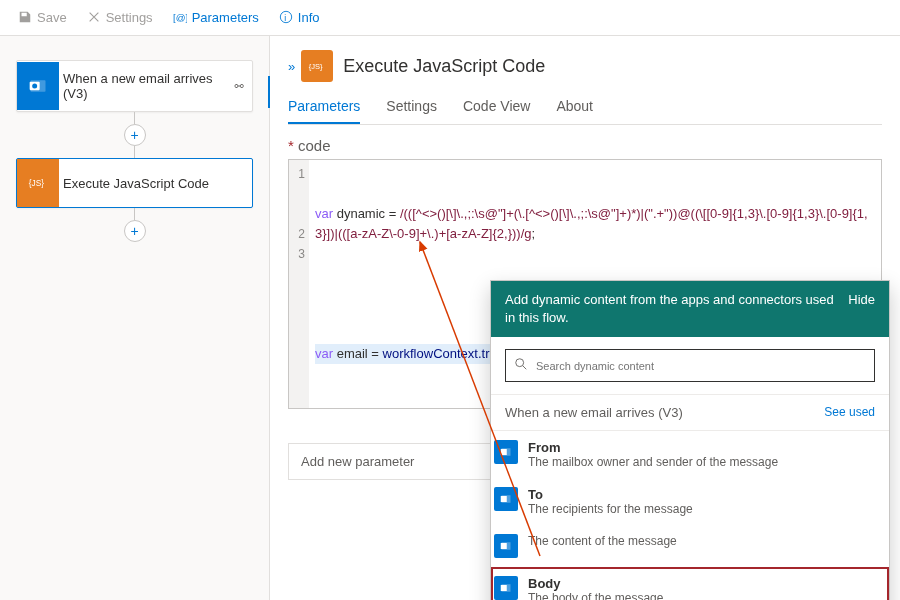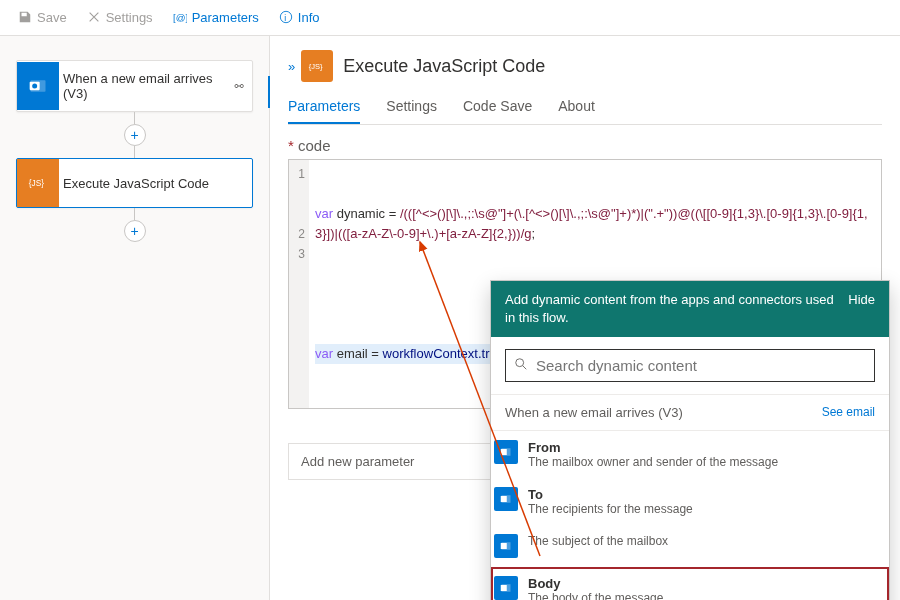--- a/index.html
+++ b/index.html
@@ -48,21 +48,21 @@
 
 .add-row { margin-top:34px; border:1px solid #e1dfdd; padding:10px 12px; display:flex; align-items:center; justify-content:space-between; color:#605e5c; cursor:pointer; font-size:13px; }
 .add-row .cv { font-size:10px; }
 
 
 .dyn { position:absolute; left:490px; top:280px; width:400px; border:1px solid #c8c6c4; box-shadow:0 8px 20px rgba(0,0,0,0.2); background:#fff; }
 .dyn-hdr { background:#0f766e; color:#fff; padding:10px 14px; display:flex; align-items:flex-start; gap:10px; font-size:13px; line-height:1.4; }
 .dyn-hdr .hide { margin-left:auto; cursor:pointer; }
 .dyn-srch { padding:12px 14px; }
 .dyn-srch .box { border:1px solid #323130; display:flex; align-items:center; padding:7px 8px; gap:8px; }
-.dyn-srch input { border:none; outline:none; flex:1; font-size:15px; }
+.dyn-srch input { border:none; outline:none; flex:1; font-size:11px; }
 .dyn-body { max-height:220px; overflow:auto; }
 .dyn-sec { display:flex; justify-content:space-between; padding:10px 14px; color:#605e5c; font-size:13px; border-top:1px solid #edebe9; border-bottom:1px solid #edebe9; }
 .dyn-sec .more { color:#0078d4; cursor:pointer; font-size:12px; }
 .dyn-item { display:flex; gap:10px; padding:9px 3px; cursor:pointer; }
 .dyn-item.sel { outline:2px solid #a4262c; outline-offset:-2px; }
 .dyn-item .ic2 { width:24px; height:24px; background:#0078d4; color:#fff; display:flex; align-items:center; justify-content:center; border-radius:2px; flex-shrink:0; }
 .dyn-item .info .tit { font-weight:600; font-size:13px; }
 .dyn-item .info .sub { color:#605e5c; font-size:12px; }
 
 
@@ -147,21 +147,21 @@
         <svg viewBox="0 0 24 24" width="18" height="18">
             <text x="1" y="16" font-size="10" fill="#fff">{JS}</text>
           </svg>
       </span>
       <span class="panel-title">Execute JavaScript Code</span>
     </div>
 
     <div class="tabs">
       <div class="tab active">Parameters</div>
       <div class="tab">Settings</div>
-      <div class="tab">Code Save</div>
+      <div class="tab">Code View</div>
       <div class="tab">About</div>
     </div>
 
     <div class="fld-lbl">
       <span class="req">*</span> <span>code</span>
     </div>
 
     <div class="editor">
       <div class="gut">1<br>&nbsp;<br>&nbsp;<br>2<br>3</div>
       <div class="code">
@@ -199,21 +199,21 @@
             <circle cx="6.5" cy="6.5" r="4.5" fill="none" stroke="#605e5c"></circle>
             <line x1="10" y1="10" x2="14" y2="14" stroke="#605e5c"></line>
           </svg>
       </span>
       <input placeholder="Search dynamic content" style="">
     </div>
   </div>
   <div class="dyn-body">
     <div class="dyn-sec">
       <span>When a new email arrives (V3)</span>
-      <span class="more">See email</span>
+      <span class="more">See used</span>
     </div>
     <div class="dyn-item">
       <div class="ic2">
           <svg viewBox="0 0 16 16" width="12" height="12">
             <rect x="2" y="3" width="12" height="10" fill="#fff" opacity="0.3"></rect>
             <rect x="1" y="4" width="8" height="8" fill="#fff"></rect>
           </svg>
         </div>
       <div class="info">
           <div class="tit">From</div>
@@ -233,21 +233,21 @@
         </div>
     </div>
     <div class="dyn-item">
       <div class="ic2">
           <svg viewBox="0 0 16 16" width="12" height="12">
             <rect x="2" y="3" width="12" height="10" fill="#fff" opacity="0.3"></rect>
             <rect x="1" y="4" width="8" height="8" fill="#fff"></rect>
           </svg>
         </div>
       <div class="info">
-          <div class="sub">The subject of the mailbox</div>
+          <div class="sub">The content of the message</div>
         </div>
     </div>
     <div class="dyn-item sel">
       <div class="ic2">
           <svg viewBox="0 0 16 16" width="12" height="12">
             <rect x="2" y="3" width="12" height="10" fill="#fff" opacity="0.3"></rect>
             <rect x="1" y="4" width="8" height="8" fill="#fff"></rect>
           </svg>
         </div>
       <div class="info">

